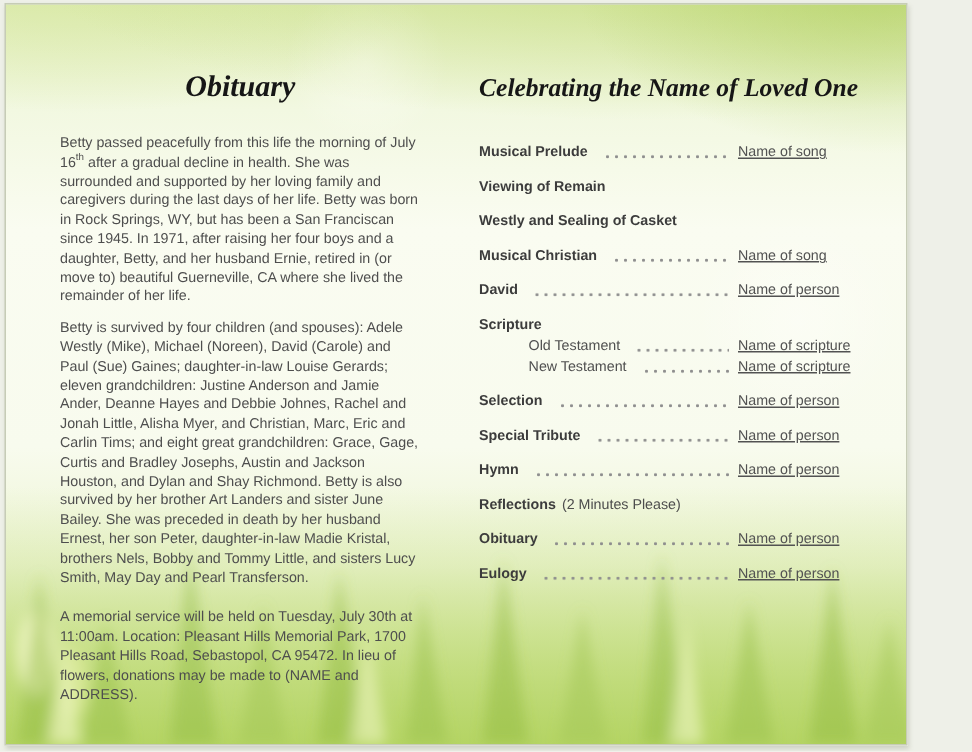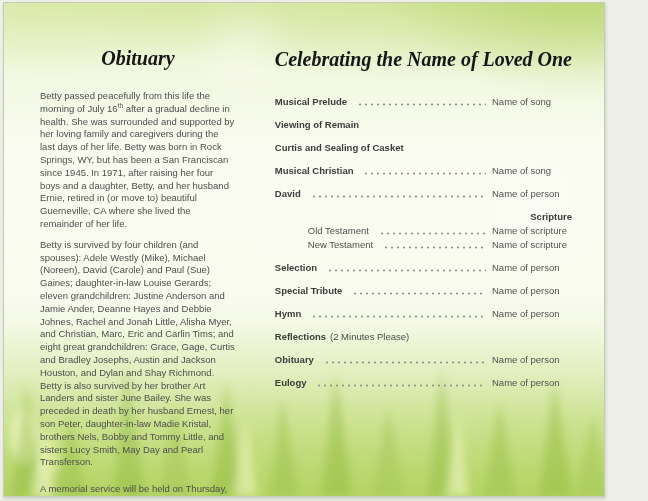--- a/index.html
+++ b/index.html
@@ -31,45 +31,45 @@
   .page{box-sizing:border-box;}
   .page-left{width:322px;padding:44px 10px 0 36px;}
   .page-right{flex:1;padding:46px 32px 0 29px;}
 
   .title{
     font-family:"Liberation Serif", serif;
     font-weight:bold;font-style:italic;
     color:#161616;text-align:center;
   }
   .title-left{font-size:20px;line-height:22px;margin:0 0 21px 0;}
-  .title-right{font-size:20px;line-height:20px;margin:0 0 26px 0;white-space:nowrap;}
+  .title-right{font-size:17px;line-height:20px;margin:0 0 26px 0;white-space:nowrap;}
 
   .obit-p{
     font-size:9.5px;line-height:12.8px;color:#4e4e4e;
     margin:0 0 8px 0;text-align:left;
   }
   .obit-p.last-gap{margin-bottom:14px;}
   sup{font-size:6.5px;line-height:0;vertical-align:super;}
 
   .prow{
     display:flex;align-items:flex-end;
     font-size:9.5px;line-height:13px;color:#4f4f4f;
     margin:0 0 10px 0;
   }
-  .prow.tight{margin-bottom:1px;justify-content:flex-end;}
+  .prow.tight{margin-bottom:1px;}
   .plabel{font-weight:bold;color:#3c3c3c;white-space:nowrap;}
   .psub{padding-left:33px;}
   .psub .plabel{font-weight:normal;color:#4f4f4f;}
   .pnote{margin-left:4px;color:#4c4c4c;white-space:nowrap;}
   .leader{
     flex:1 1 auto;height:3px;margin:0 6px 2px 10px;
     background-image:radial-gradient(circle, #8e8e8e 0.8px, rgba(142,142,142,0) 1.25px);
     background-size:6px 3px;background-repeat:repeat-x;background-position:left bottom;
   }
-  .pvalue{flex:0 0 80px;color:#525252;white-space:nowrap;}
+  .pvalue{flex:0 0 80px;color:#525252;white-space:nowrap;text-decoration:underline;}
 </style>
 </head>
 <body>
 
 <div class="canvas">
   <div class="sheet">
 
     <svg class="leaves" viewBox="0 0 648 172" preserveAspectRatio="none" aria-hidden="true">
       <defs>
         <linearGradient id="fade" x1="0" y1="0" x2="0" y2="1">
@@ -102,36 +102,36 @@
         <path d="M478,172 L490,86 L502,172 Z" fill="#e6f1b4" opacity="0.75"></path>
       </g>
     </svg>
 
     <div class="pages">
 
       <div class="page page-left">
         <h1 class="title title-left">Obituary</h1>
         <p class="obit-p"><span>Betty passed peacefully from this life the morning of July 16</span><sup>th</sup><span> after a gradual decline in health.  She was surrounded and supported by her loving family and caregivers during the last days of her life.  Betty was born in Rock Springs, WY, but has been a San Franciscan since 1945.  In 1971, after raising her four boys and a daughter, Betty, and her husband Ernie, retired in (or move to) beautiful Guerneville, CA where she lived the remainder of her life.</span></p>
         <p class="obit-p last-gap">Betty is survived by four children (and spouses): Adele Westly (Mike),  Michael (Noreen),  David (Carole) and Paul (Sue) Gaines;  daughter-in-law Louise Gerards;  eleven grandchildren:  Justine Anderson and Jamie Ander, Deanne Hayes and Debbie Johnes, Rachel and Jonah Little, Alisha Myer, and Christian, Marc, Eric and Carlin Tims;  and eight great grandchildren: Grace, Gage, Curtis and Bradley Josephs, Austin and Jackson Houston, and Dylan and Shay Richmond. Betty is also survived by her brother Art Landers and sister June Bailey.  She was preceded in death by her husband Ernest, her son Peter, daughter-in-law Madie Kristal, brothers Nels, Bobby and Tommy Little, and sisters Lucy Smith, May Day and Pearl Transferson.</p>
-        <p class="obit-p">A memorial service will be held on Thursday, July 30th at 11:35am.  Location:  Pleasant Hills Memorial Park, 1700 Pleasant Hills Road, Sebastopol, CA 95472.  In lieu of flowers, donations may be made to (NAME and ADDRESS).</p>
+        <p class="obit-p">A memorial service will be held on Tuesday, July 30th at 11:00am.  Location:  Pleasant Hills Memorial Park, 1700 Pleasant Hills Road, Sebastopol, CA 95472.  In lieu of flowers, donations may be made to (NAME and ADDRESS).</p>
       </div>
 
       <div class="page page-right">
         <h1 class="title title-right">Celebrating the Name of Loved One</h1>
         <div>
             <div class="prow">
               <span class="plabel">Musical Prelude</span>
               <span class="leader"></span>
               <span class="pvalue">Name of song</span>
             </div>
             <div class="prow">
               <span class="plabel">Viewing of Remain</span>
             </div>
             <div class="prow">
-              <span class="plabel">Curtis and Sealing of Casket</span>
+              <span class="plabel">Westly and Sealing of Casket</span>
             </div>
             <div class="prow">
               <span class="plabel">Musical Christian</span>
               <span class="leader"></span>
               <span class="pvalue">Name of song</span>
             </div>
             <div class="prow">
               <span class="plabel">David</span>
               <span class="leader"></span>
               <span class="pvalue">Name of person</span>

